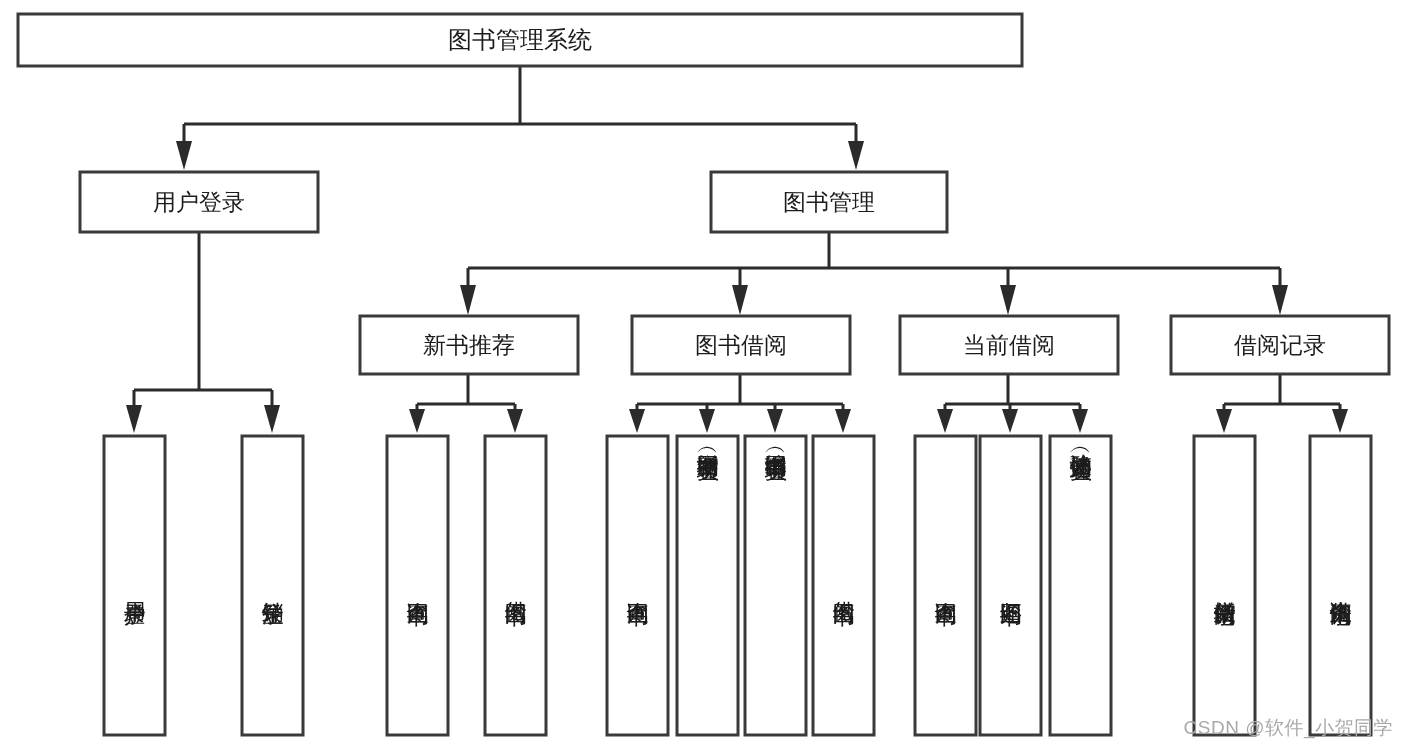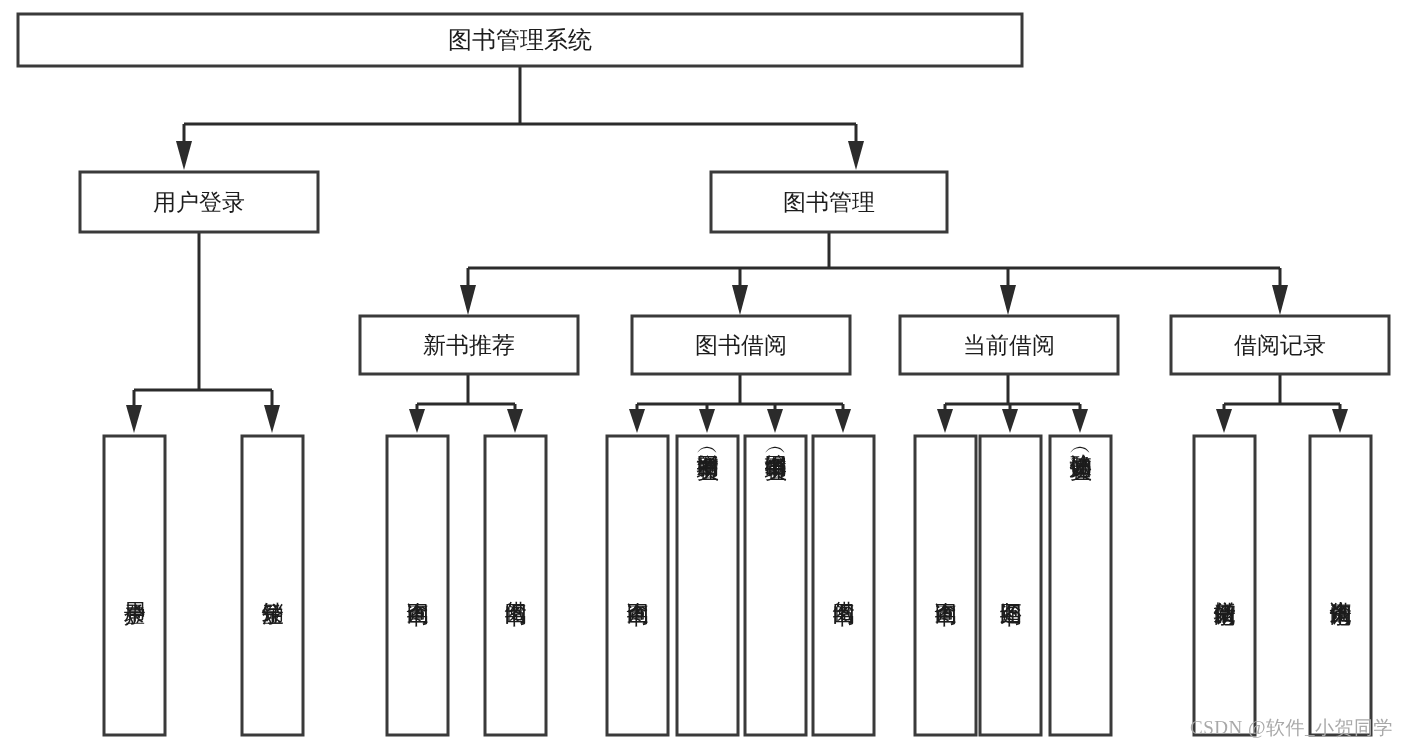--- a/index.html
+++ b/index.html
@@ -71,21 +71,21 @@
     font-size: 22px;
     line-height: 1.12;
     color: #1c1c1c;
     letter-spacing: 1px;
     white-space: nowrap;
   }
   .watermark {
     position: absolute;
     right: 12px;
     bottom: 6px;
-    font-family: Liberation Serif, serif;
+    font-family: Liberation Sans, sans-serif;
     font-size: 19px;
     color: #a9a9a9;
     letter-spacing: 0.5px;
     user-select: none;
     text-align: right;
   }
 </style>
 </head>
 <body>
 

